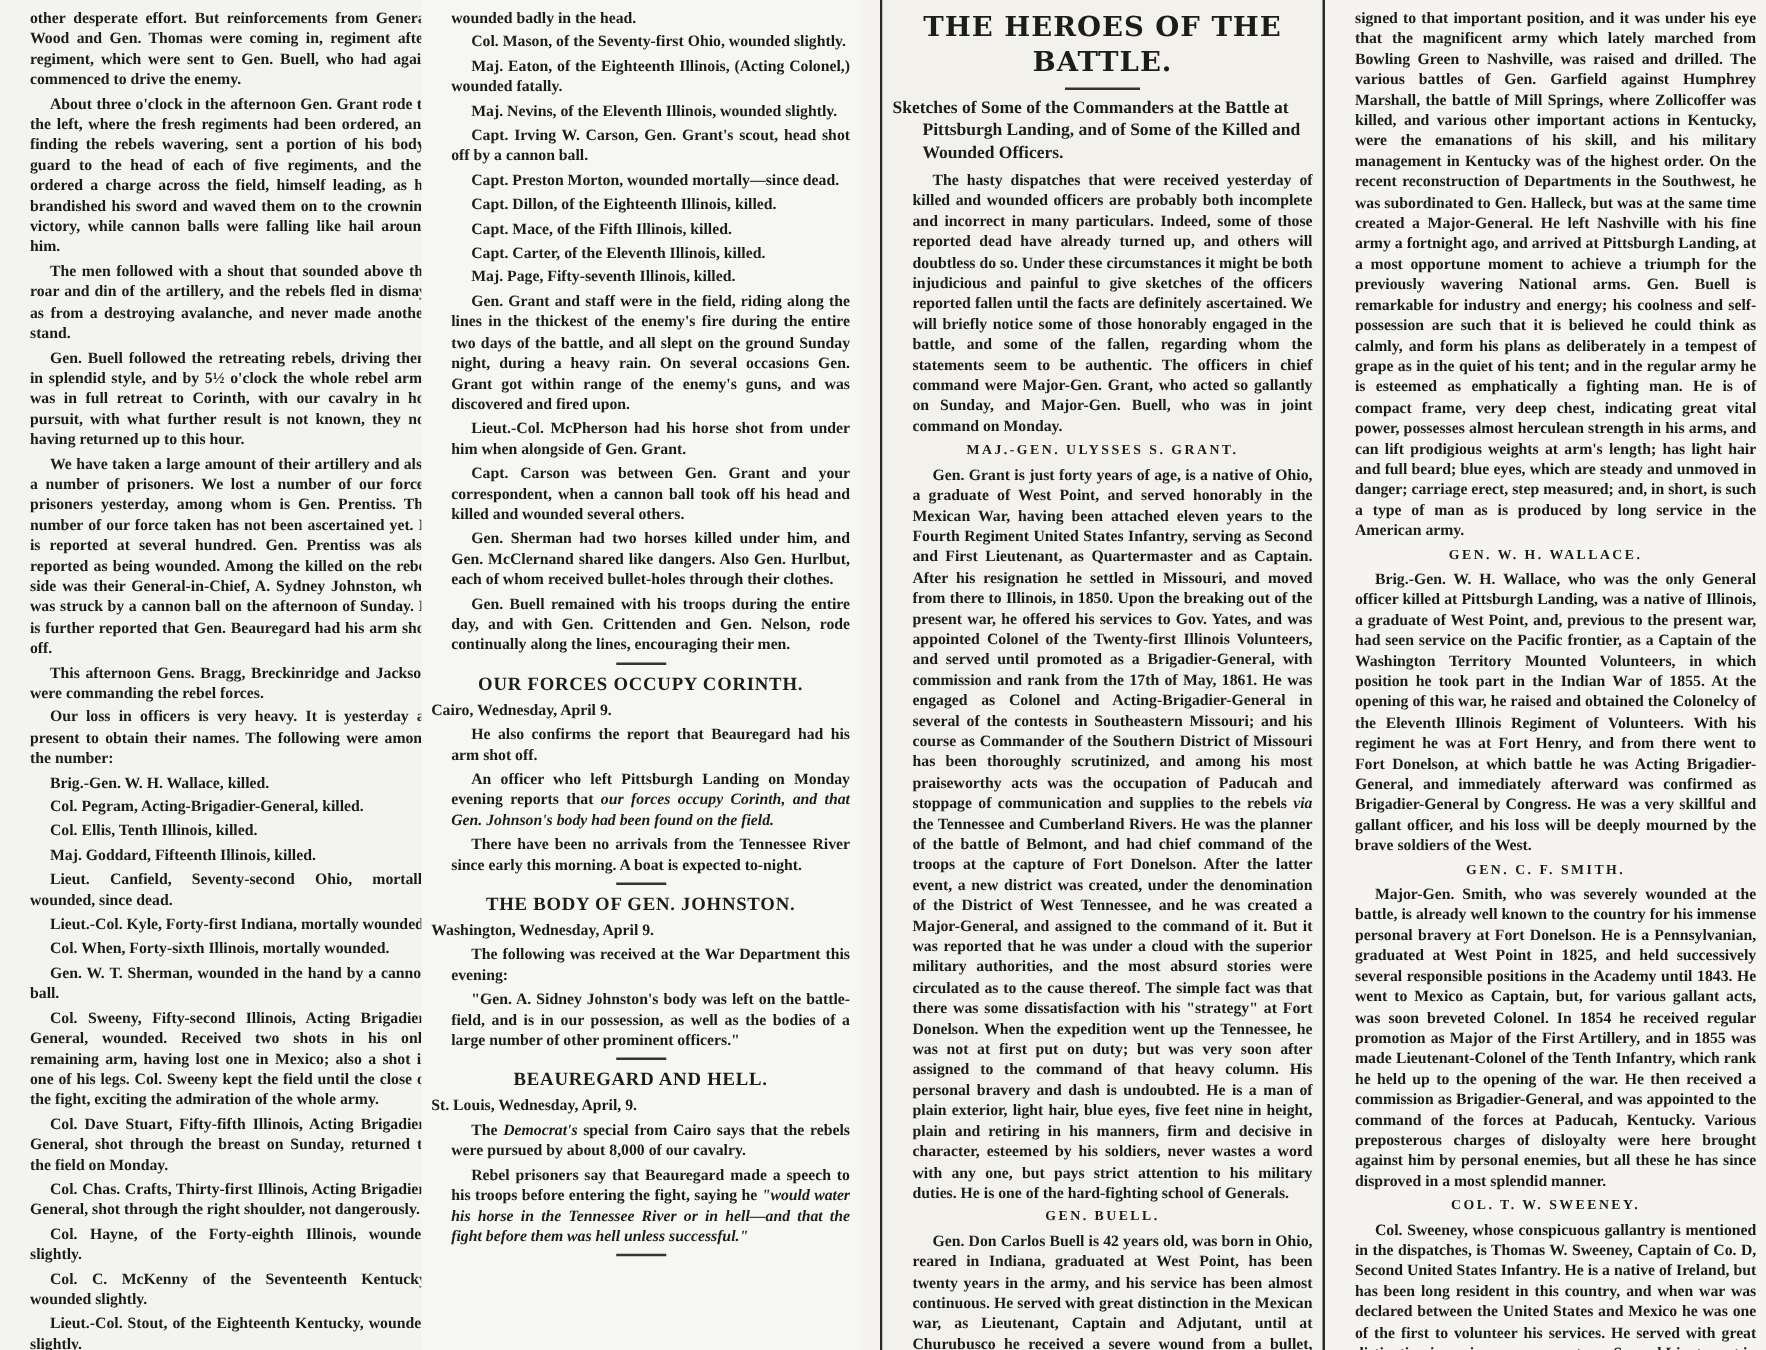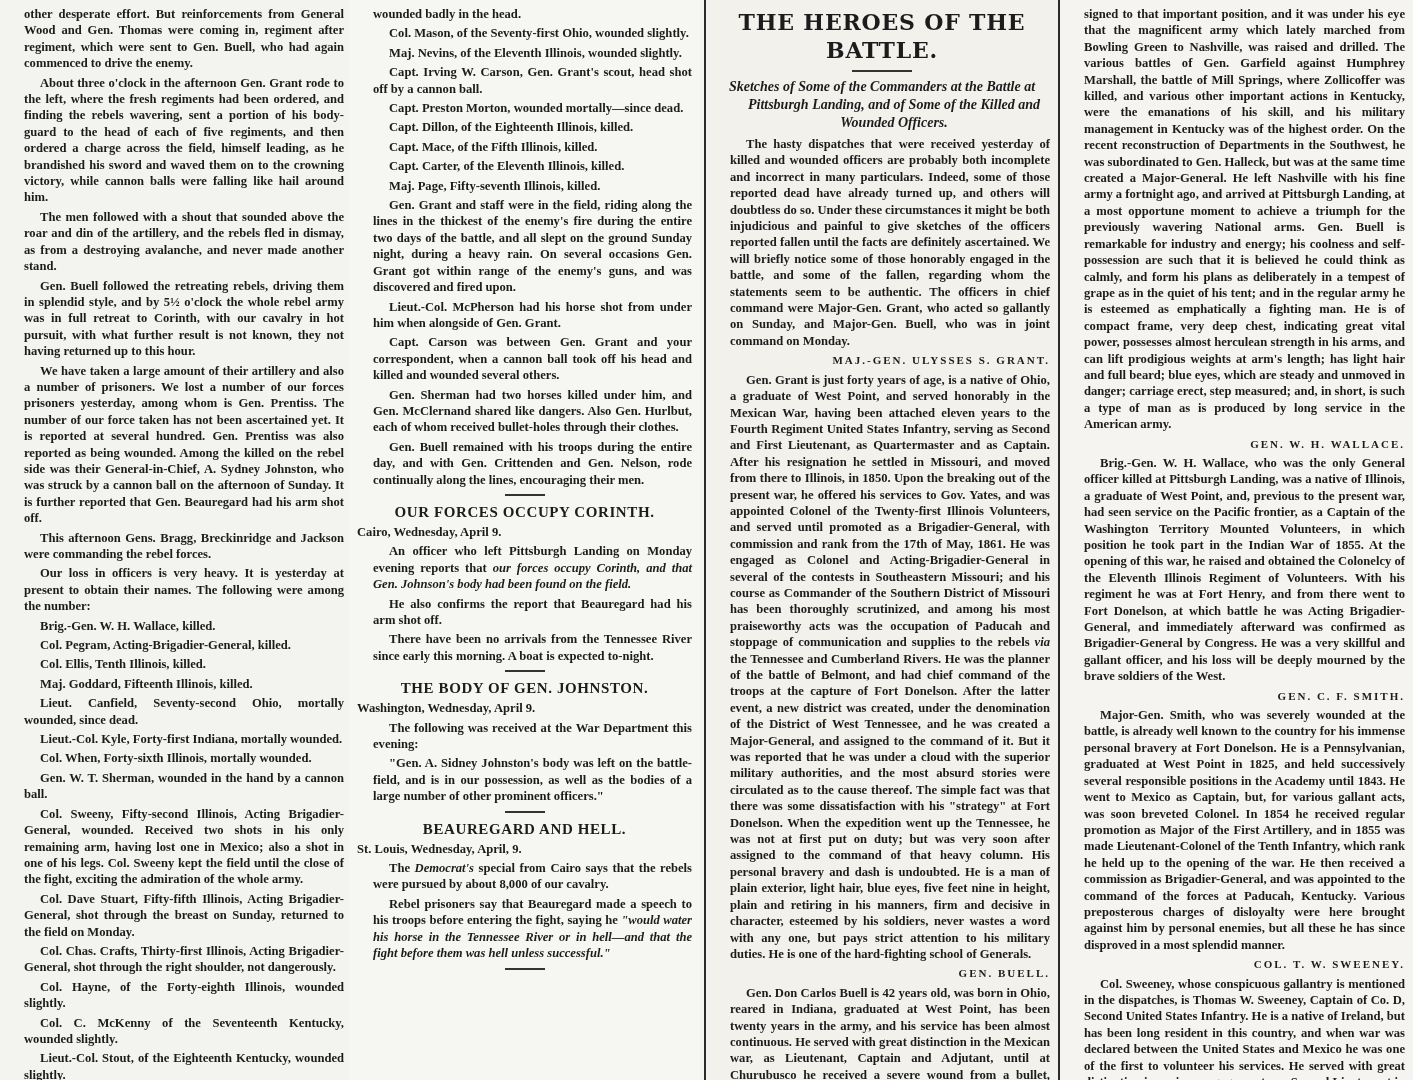--- a/index.html
+++ b/index.html
@@ -10,44 +10,44 @@
     color: #1c1c1c;
   }
   .page { position: relative; width: 1413px; height: 1080px; }
   .col {
     position: absolute; top: 0; height: 1080px; overflow: hidden;
     box-sizing: border-box; padding: 6px 8px 0 8px;
     font-size: 12.6px; line-height: 16.4px; text-align: justify;
     font-weight: bold;
   }
   .c1 { left: 0; width: 352px; background: #f3f3ef; }
-  .c2 { left: 349px; width: 351px; background: #f6f6f3; }
+  .c2 { left: 337px; width: 351px; background: #f6f6f3; }
   .c3 { left: 706px; width: 352px; background: #f2f1ec; }
   .c4 { left: 1060px; width: 353px; background: #f5f4f0; }
   .rule { position: absolute; top: 0; width: 2px; height: 1080px; background: #2a2a2a; }
   .r1 { left: 352px; } .r2 { left: 704px; } .r3 { left: 1058px; }
   p { margin: 0 0 3px 16px; text-indent: 16px; }
   p.cont { text-indent: 0; }
   .ital { font-style: italic; }
   .headline {
     text-align: center; font-weight: bold; font-size: 15px; line-height: 20px;
     letter-spacing: 0.6px; margin: 4px 0 2px 0; text-indent: 0;
   }
   .big-headline {
     text-align: center; font-size: 22px; line-height: 28px; font-weight: bold;
     letter-spacing: 0.8px; margin: 2px 0 4px 0;
     font-family: "DejaVu Serif", serif;
   }
   .deck {
-    font-size: 14px; line-height: 18px; font-weight: bold; font-style: italic;
-    padding-left: 24px; text-indent: -24px; margin: 0 0 4px 0; text-align: center;
+    font-size: 14px; line-height: 18px; font-weight: bold; 
+    padding-left: 24px; text-indent: -24px; margin: 0 0 4px 0; text-align: left;
   }
   .dateline { margin: 0 0 3px 0; padding-right: 10px; text-indent: 0; }
   .subhead {
-    text-align: right; font-size: 11px; letter-spacing: 2px;
+    text-align: center; font-size: 11px; letter-spacing: 2px;
     margin: 3px 0 3px 0; text-indent: 0;
   }
   .divider { width: 60px; height: 2px; background: #333; margin: 6px auto; }
   .divider.short { width: 40px; }
 </style>
 </head>
 <body>
 
 <div class="page">
 
@@ -73,38 +73,39 @@
     <p>Col. Hayne, of the Forty-eighth Illinois, wounded slightly.</p>
     <p>Col. C. McKenny of the Seventeenth Kentucky, wounded slightly.</p>
     <p>Lieut.-Col. Stout, of the Eighteenth Kentucky, wounded slightly.</p>
     <p>Lieut.-Col. Morgan, of the Twenty-fifth Indiana,</p>
   </div>
   <div class="rule r1"></div>
 
   <div class="col c2">
     <p class="cont">wounded badly in the head.</p>
     <p>Col. Mason, of the Seventy-first Ohio, wounded slightly.</p>
+    <p>Maj. Eaton, of the Eighteenth Illinois, (Acting Colonel,) wounded fatally.</p>
     <p>Maj. Nevins, of the Eleventh Illinois, wounded slightly.</p>
     <p>Capt. Irving W. Carson, Gen. Grant's scout, head shot off by a cannon ball.</p>
     <p>Capt. Preston Morton, wounded mortally—since dead.</p>
     <p>Capt. Dillon, of the Eighteenth Illinois, killed.</p>
     <p>Capt. Mace, of the Fifth Illinois, killed.</p>
     <p>Capt. Carter, of the Eleventh Illinois, killed.</p>
     <p>Maj. Page, Fifty-seventh Illinois, killed.</p>
     <p>Gen. Grant and staff were in the field, riding along the lines in the thickest of the enemy's fire during the entire two days of the battle, and all slept on the ground Sunday night, during a heavy rain. On several occasions Gen. Grant got within range of the enemy's guns, and was discovered and fired upon.</p>
     <p>Lieut.-Col. McPherson had his horse shot from under him when alongside of Gen. Grant.</p>
     <p>Capt. Carson was between Gen. Grant and your correspondent, when a cannon ball took off his head and killed and wounded several others.</p>
     <p>Gen. Sherman had two horses killed under him, and Gen. McClernand shared like dangers. Also Gen. Hurlbut, each of whom received bullet-holes through their clothes.</p>
     <p>Gen. Buell remained with his troops during the entire day, and with Gen. Crittenden and Gen. Nelson, rode continually along the lines, encouraging their men.</p>
 
     <div class="divider short"></div>
     <div class="headline">OUR FORCES OCCUPY CORINTH.</div>
     <div class="dateline">Cairo, Wednesday, April 9.</div>
+    <p>He also confirms the report that Beauregard had his arm shot off.</p>
     <p><span>An officer who left Pittsburgh Landing on Monday evening reports that </span><span class="ital">our forces occupy Corinth, and that Gen. Johnson's body had been found on the field.</span></p>
-    <p>He also confirms the report that Beauregard had his arm shot off.</p>
     <p>There have been no arrivals from the Tennessee River since early this morning. A boat is expected to-night.</p>
 
     <div class="divider short"></div>
     <div class="headline">THE BODY OF GEN. JOHNSTON.</div>
     <div class="dateline">Washington, Wednesday, April 9.</div>
     <p>The following was received at the War Department this evening:</p>
     <p>"Gen. A. Sidney Johnston's body was left on the battle-field, and is in our possession, as well as the bodies of a large number of other prominent officers."</p>
 
     <div class="divider short"></div>
     <div class="headline">BEAUREGARD AND HELL.</div>

